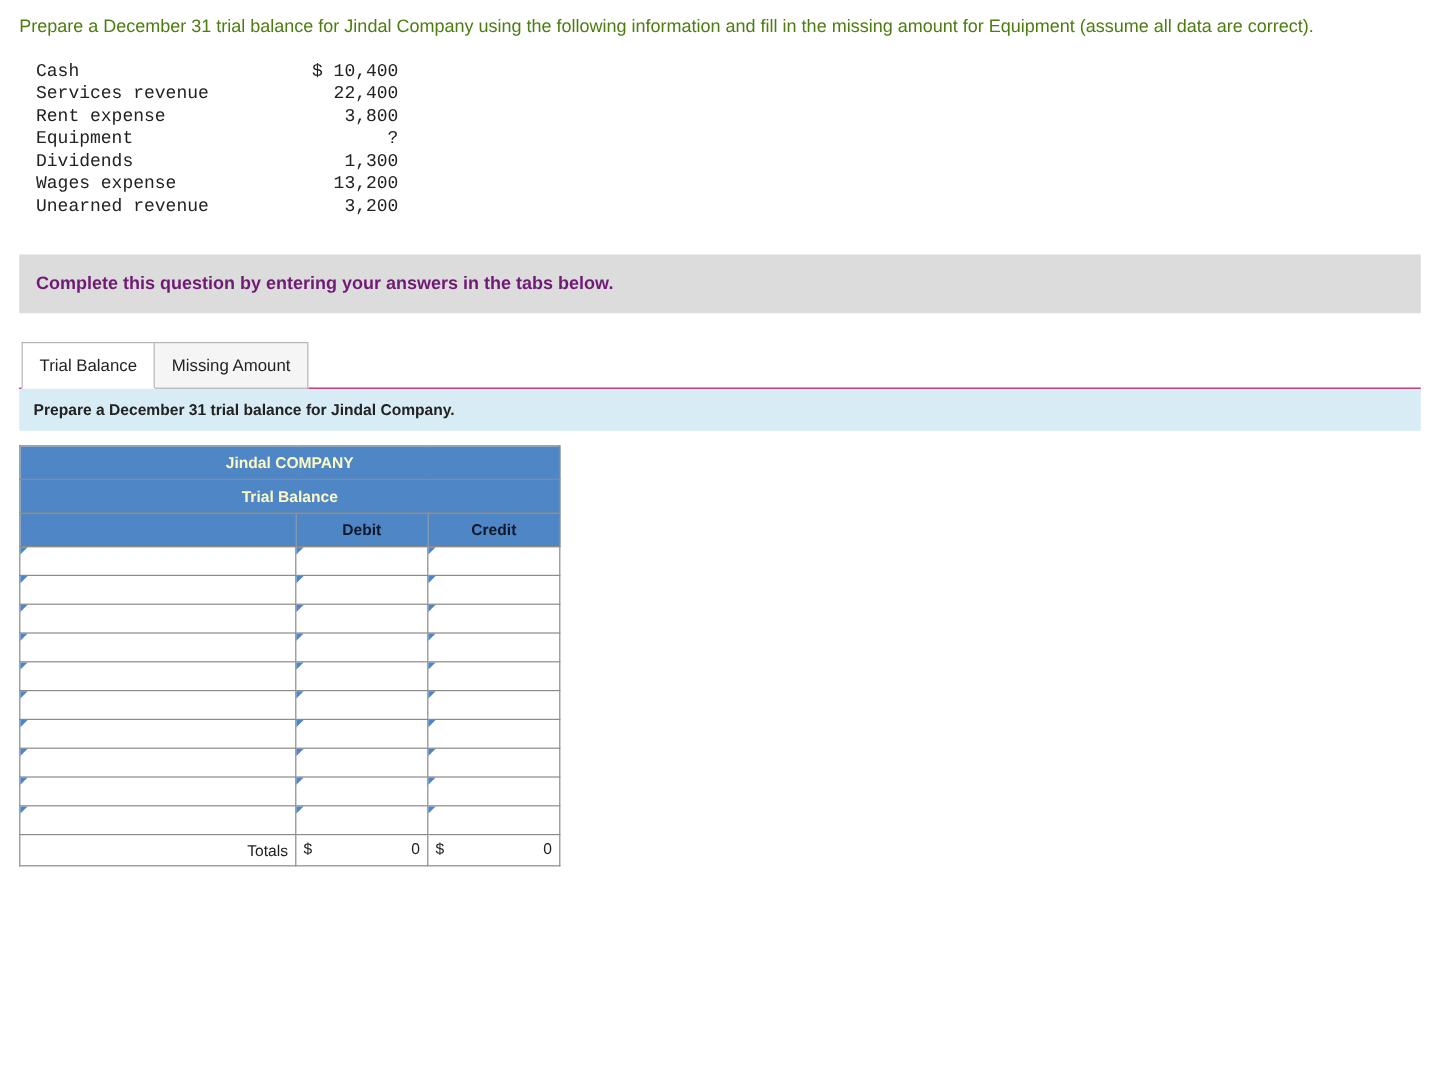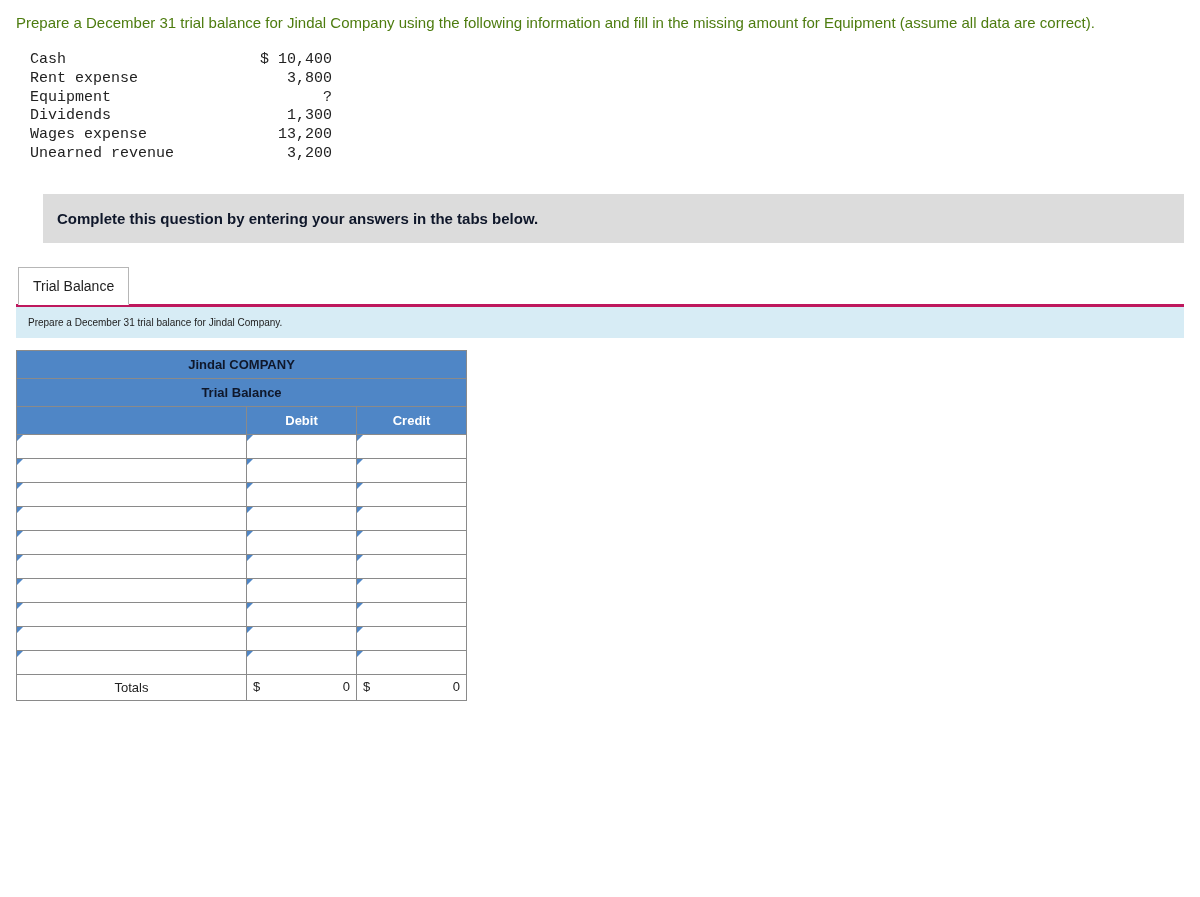--- a/index.html
+++ b/index.html
@@ -37,23 +37,22 @@
     }
     .data-table td.val {
       text-align: right;
       width: 110px;
     }
     .instruction-bar {
       background: #dcdcdc;
       padding: 16px 14px;
       font-weight: bold;
       font-size: 15px;
-      color: #0f172a;
+      color: #701a75;
       margin-bottom: 24px;
-      margin-left: 27px;
     }
     .tabs {
       display: flex;
       margin-bottom: 0;
       border-bottom: none;
       margin-left: 2px;
     }
     .tab {
       border: 1px solid #b6b6b6;
       background: #fff;
@@ -72,44 +71,45 @@
     .tab.active {
       border-bottom: 1px solid #fff;
       z-index: 2;
     }
     .tab.inactive {
       background: #f5f5f5;
     }
     .sub-instruction {
       background: #d7ecf5;
       padding: 10px 12px;
-      font-size: 10px;
+      font-size: 13px;
       color: #222;
       margin-top: -1px;
-      border-top: 3px solid #be185d;
+      border-top: 1px solid #be185d;
+      font-weight: bold;
     }
     .worksheet {
       margin-top: 12px;
       border-collapse: collapse;
       background: #fff;
     }
     .worksheet th, .worksheet td {
       border: 1px solid #8a8a8a;
       font-size: 13px;
     }
     .worksheet .hdr {
       background: #4f86c6;
-      color: #0f172a;
+      color: #fef9c3;
       font-weight: bold;
       text-align: center;
       padding: 6px 19px;
     }
     .worksheet .hdr2 {
       background: #4f86c6;
-      color: #ffffff;
+      color: #0f172a;
       font-weight: bold;
       text-align: center;
       padding: 6px 4px;
     }
     .col-acct {
       width: 230px;
     }
     .col-amt {
       width: 110px;
     }
@@ -137,21 +137,21 @@
       font-size: 13px;
       background: transparent;
     }
     .totals-row td {
       height: 26px;
       padding: 4px 6px;
       font-size: 13px;
       color: #222;
     }
     .totals-row .totlbl {
-      text-align: center;
+      text-align: right;
     }
     .totals-row .totval {
       text-align: left;
       position: relative;
     }
     .totals-row .totval .cur {
       position: absolute;
       left: 6px;
       top: 4px;
     }
@@ -166,20 +166,24 @@
 
 <div class="question-text">Prepare a December 31 trial balance for Jindal Company using the following information and fill in the missing amount for Equipment (assume all data are correct).</div>
 
 <table class="data-table">
   <tbody id="accounts-body">
       <tr>
         <td class="lbl">Cash</td>
         <td class="val">$ 10,400</td>
       </tr>
       <tr>
+        <td class="lbl">Services revenue</td>
+        <td class="val">22,400</td>
+      </tr>
+      <tr>
         <td class="lbl">Rent expense</td>
         <td class="val">3,800</td>
       </tr>
       <tr>
         <td class="lbl">Equipment</td>
         <td class="val">?</td>
       </tr>
       <tr>
         <td class="lbl">Dividends</td>
         <td class="val">1,300</td>
@@ -192,20 +196,23 @@
         <td class="lbl">Unearned revenue</td>
         <td class="val">3,200</td>
       </tr>
     </tbody>
 </table>
 
 <div class="instruction-bar">Complete this question by entering your answers in the tabs below.</div>
 
 <div class="tabs">
   <div class="tab active">Trial Balance</div>
+  <div class="tab inactive">
+    <span>Missing Amount</span>
+  </div>
 </div>
 
 <div class="sub-instruction">Prepare a December 31 trial balance for Jindal Company.</div>
 
 <table class="worksheet">
   <thead>
     <tr>
       <th class="hdr col-acct" colspan="3">Jindal COMPANY</th>
     </tr>
     <tr>

